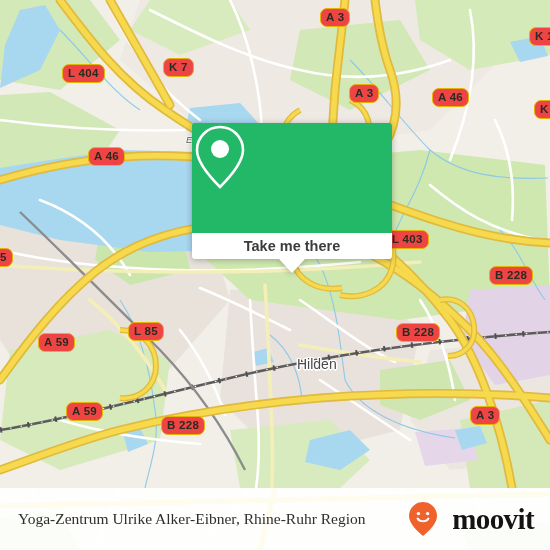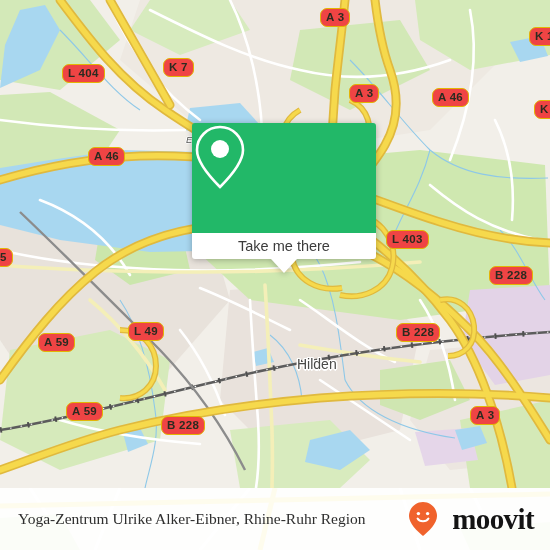--- a/index.html
+++ b/index.html
@@ -44,22 +44,23 @@
     position:absolute;
     color:#5a5a57;
     font-size:9.5px;
     font-style:italic;
     white-space:nowrap;
     text-shadow:1px 0 #fff,-1px 0 #fff,0 1px #fff,0 -1px #fff;
   }
 
   
   #popup{
-    position:absolute;left:192px;top:123px;width:184px;
+    position:absolute;left:192px;top:123px;width:200px;
     filter:drop-shadow(0 1px 3px rgba(0,0,0,.28));
+    font-weight:bold;
   }
   #popup-head{
     height:110px;border-radius:3px 3px 0 0;
     display:flex;align-items:center;justify-content:center;
   }
   #popup-foot{
     height:26px;background:#fff;
     display:flex;align-items:center;justify-content:center;
     color:#3c3c3c;font-size:14.5px;
     border-radius:0 0 3px 3px;
@@ -237,21 +238,21 @@
     <div class="shield" style="left:163px;top:58px;">K 7</div>
     <div class="shield" style="left:62px;top:64px;">L 404</div>
     <div class="shield" style="left:349px;top:84px;">A 3</div>
     <div class="shield" style="left:432px;top:88px;">A 46</div>
     <div class="shield" style="left:529px;top:27px;">K 1</div>
     <div class="shield" style="left:534px;top:100px;">K 1</div>
     <div class="shield" style="left:88px;top:147px;">A 46</div>
     <div class="shield" style="left:386px;top:230px;">L 403</div>
     <div class="shield" style="left:-6px;top:248px;">5</div>
     <div class="shield" style="left:489px;top:266px;">B 228</div>
-    <div class="shield" style="left:128px;top:322px;">L 49</div>
+    <div class="shield" style="left:128px;top:322px;">L 85</div>
     <div class="shield" style="left:396px;top:323px;">B 228</div>
     <div class="shield" style="left:38px;top:333px;">A 59</div>
     <div class="shield" style="left:66px;top:402px;">A 59</div>
     <div class="shield" style="left:470px;top:406px;">A 3</div>
     <div class="shield" style="left:161px;top:416px;">B 228</div>
 
     <div id="popup">
       <div id="popup-head" style="background: rgb(34, 184, 104);">
         <svg width="56" height="68" viewBox="0 0 56 68">
           <path d="M28 4 C40.7 4 51 14.3 51 27 C51 38 40 52 28 64 C16 52 5 38 5 27 C5 14.3 15.3 4 28 4 Z" fill="none" stroke="#ffffff" stroke-width="2.6"></path>

